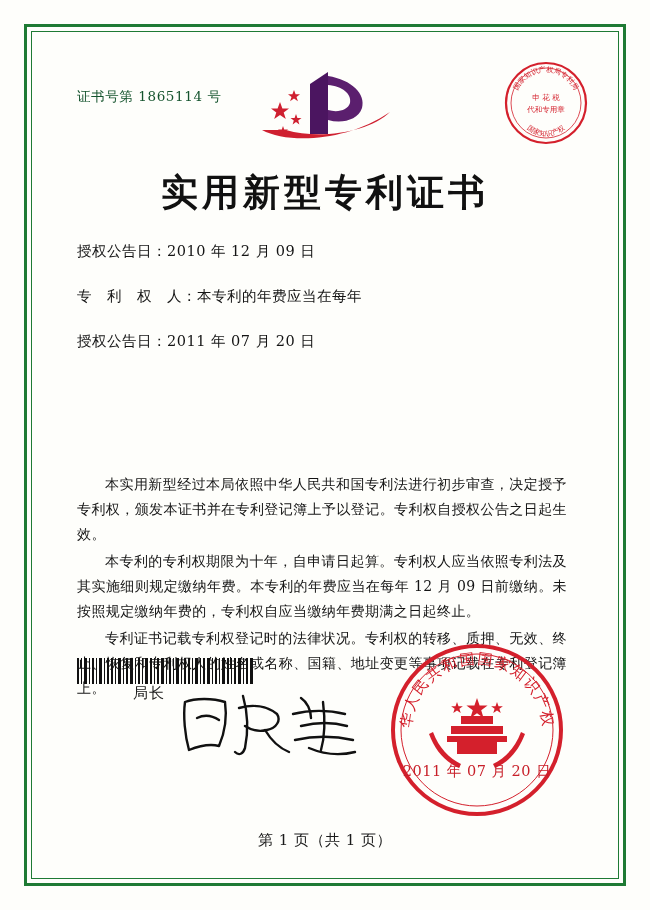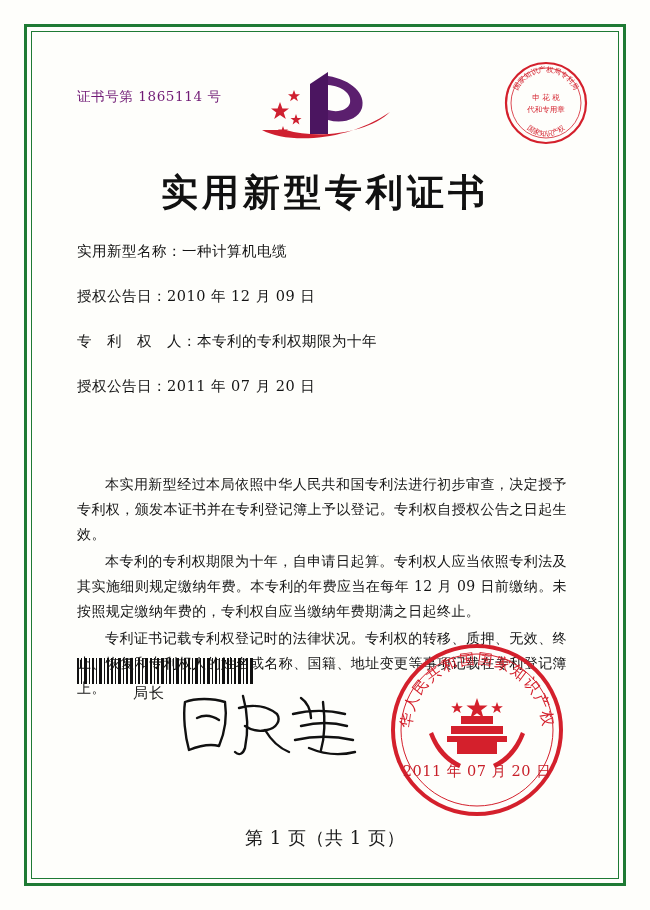--- a/index.html
+++ b/index.html
@@ -48,21 +48,21 @@
     bottom: 50px;
   }
 
   
   .cert-no {
     position: absolute;
     left: 22px;
     top: 38px;
     font-size: 13.5px;
     letter-spacing: 0.6px;
-    color: #701a75;
+    color: #14532d;
     font-family: "DejaVu Serif", "Liberation Serif", serif;
   }
 
   
   .top-seal {
     position: absolute;
     right: 6px;
     top: 10px;
     width: 86px;
     height: 86px;
@@ -175,21 +175,21 @@
     letter-spacing: 0.5px;
     font-family: "DejaVu Serif", "Liberation Serif", serif;
   }
 
   .page-footer {
     position: absolute;
     left: 0;
     right: 0;
     bottom: 10px;
     text-align: center;
-    font-size: 18px;
+    font-size: 15px;
     letter-spacing: 0.5px;
     color: #1a1a1a;
     font-family: "DejaVu Serif", "Liberation Serif", serif;
   }
 </style>
 </head>
 <body>
 
 <div class="page">
 
@@ -229,27 +229,24 @@
           <polygon points="46,46 47.4,50 51.5,50 48.2,52.5 49.4,56.5 46,54 42.6,56.5 43.8,52.5 40.5,50 44.6,50"></polygon>
           <polygon points="33,58 34.2,61.5 38,61.5 35,63.7 36.1,67.2 33,65 29.9,67.2 31,63.7 28,61.5 31.8,61.5"></polygon>
         </g>
       </svg>
     </div>
 
     <div class="main-title">实用新型专利证书</div>
 
     <div class="fields">
       <div class="field-row">
-        <span class="field-label">实用新型名称：</span><span class="field-value">一种计算机电缆</span>
-      </div>
-      <div class="field-row">
         <span class="field-label">授权公告日：</span><span class="field-value">2010 年 12 月 09 日</span>
       </div>
       <div class="field-row">
-        <span class="field-label">专　利　权　人：</span><span class="field-value">本专利的专利权期限为十年</span>
+        <span class="field-label">专　利　权　人：</span><span class="field-value">本专利的年费应当在每年</span>
       </div>
       <div class="field-row">
         <span class="field-label">授权公告日：</span><span class="field-value">2011 年 07 月 20 日</span>
       </div>
     </div>
 
     <div class="paragraphs">
       <p>本实用新型经过本局依照中华人民共和国专利法进行初步审查，决定授予专利权，颁发本证书并在专利登记簿上予以登记。专利权自授权公告之日起生效。</p>
       <p>本专利的专利权期限为十年，自申请日起算。专利权人应当依照专利法及其实施细则规定缴纳年费。本专利的年费应当在每年 12 月 09 日前缴纳。未按照规定缴纳年费的，专利权自应当缴纳年费期满之日起终止。</p>
       <p>专利证书记载专利权登记时的法律状况。专利权的转移、质押、无效、终止、恢复和专利权人的姓名或名称、国籍、地址变更等事项记载在专利登记簿上。</p>

